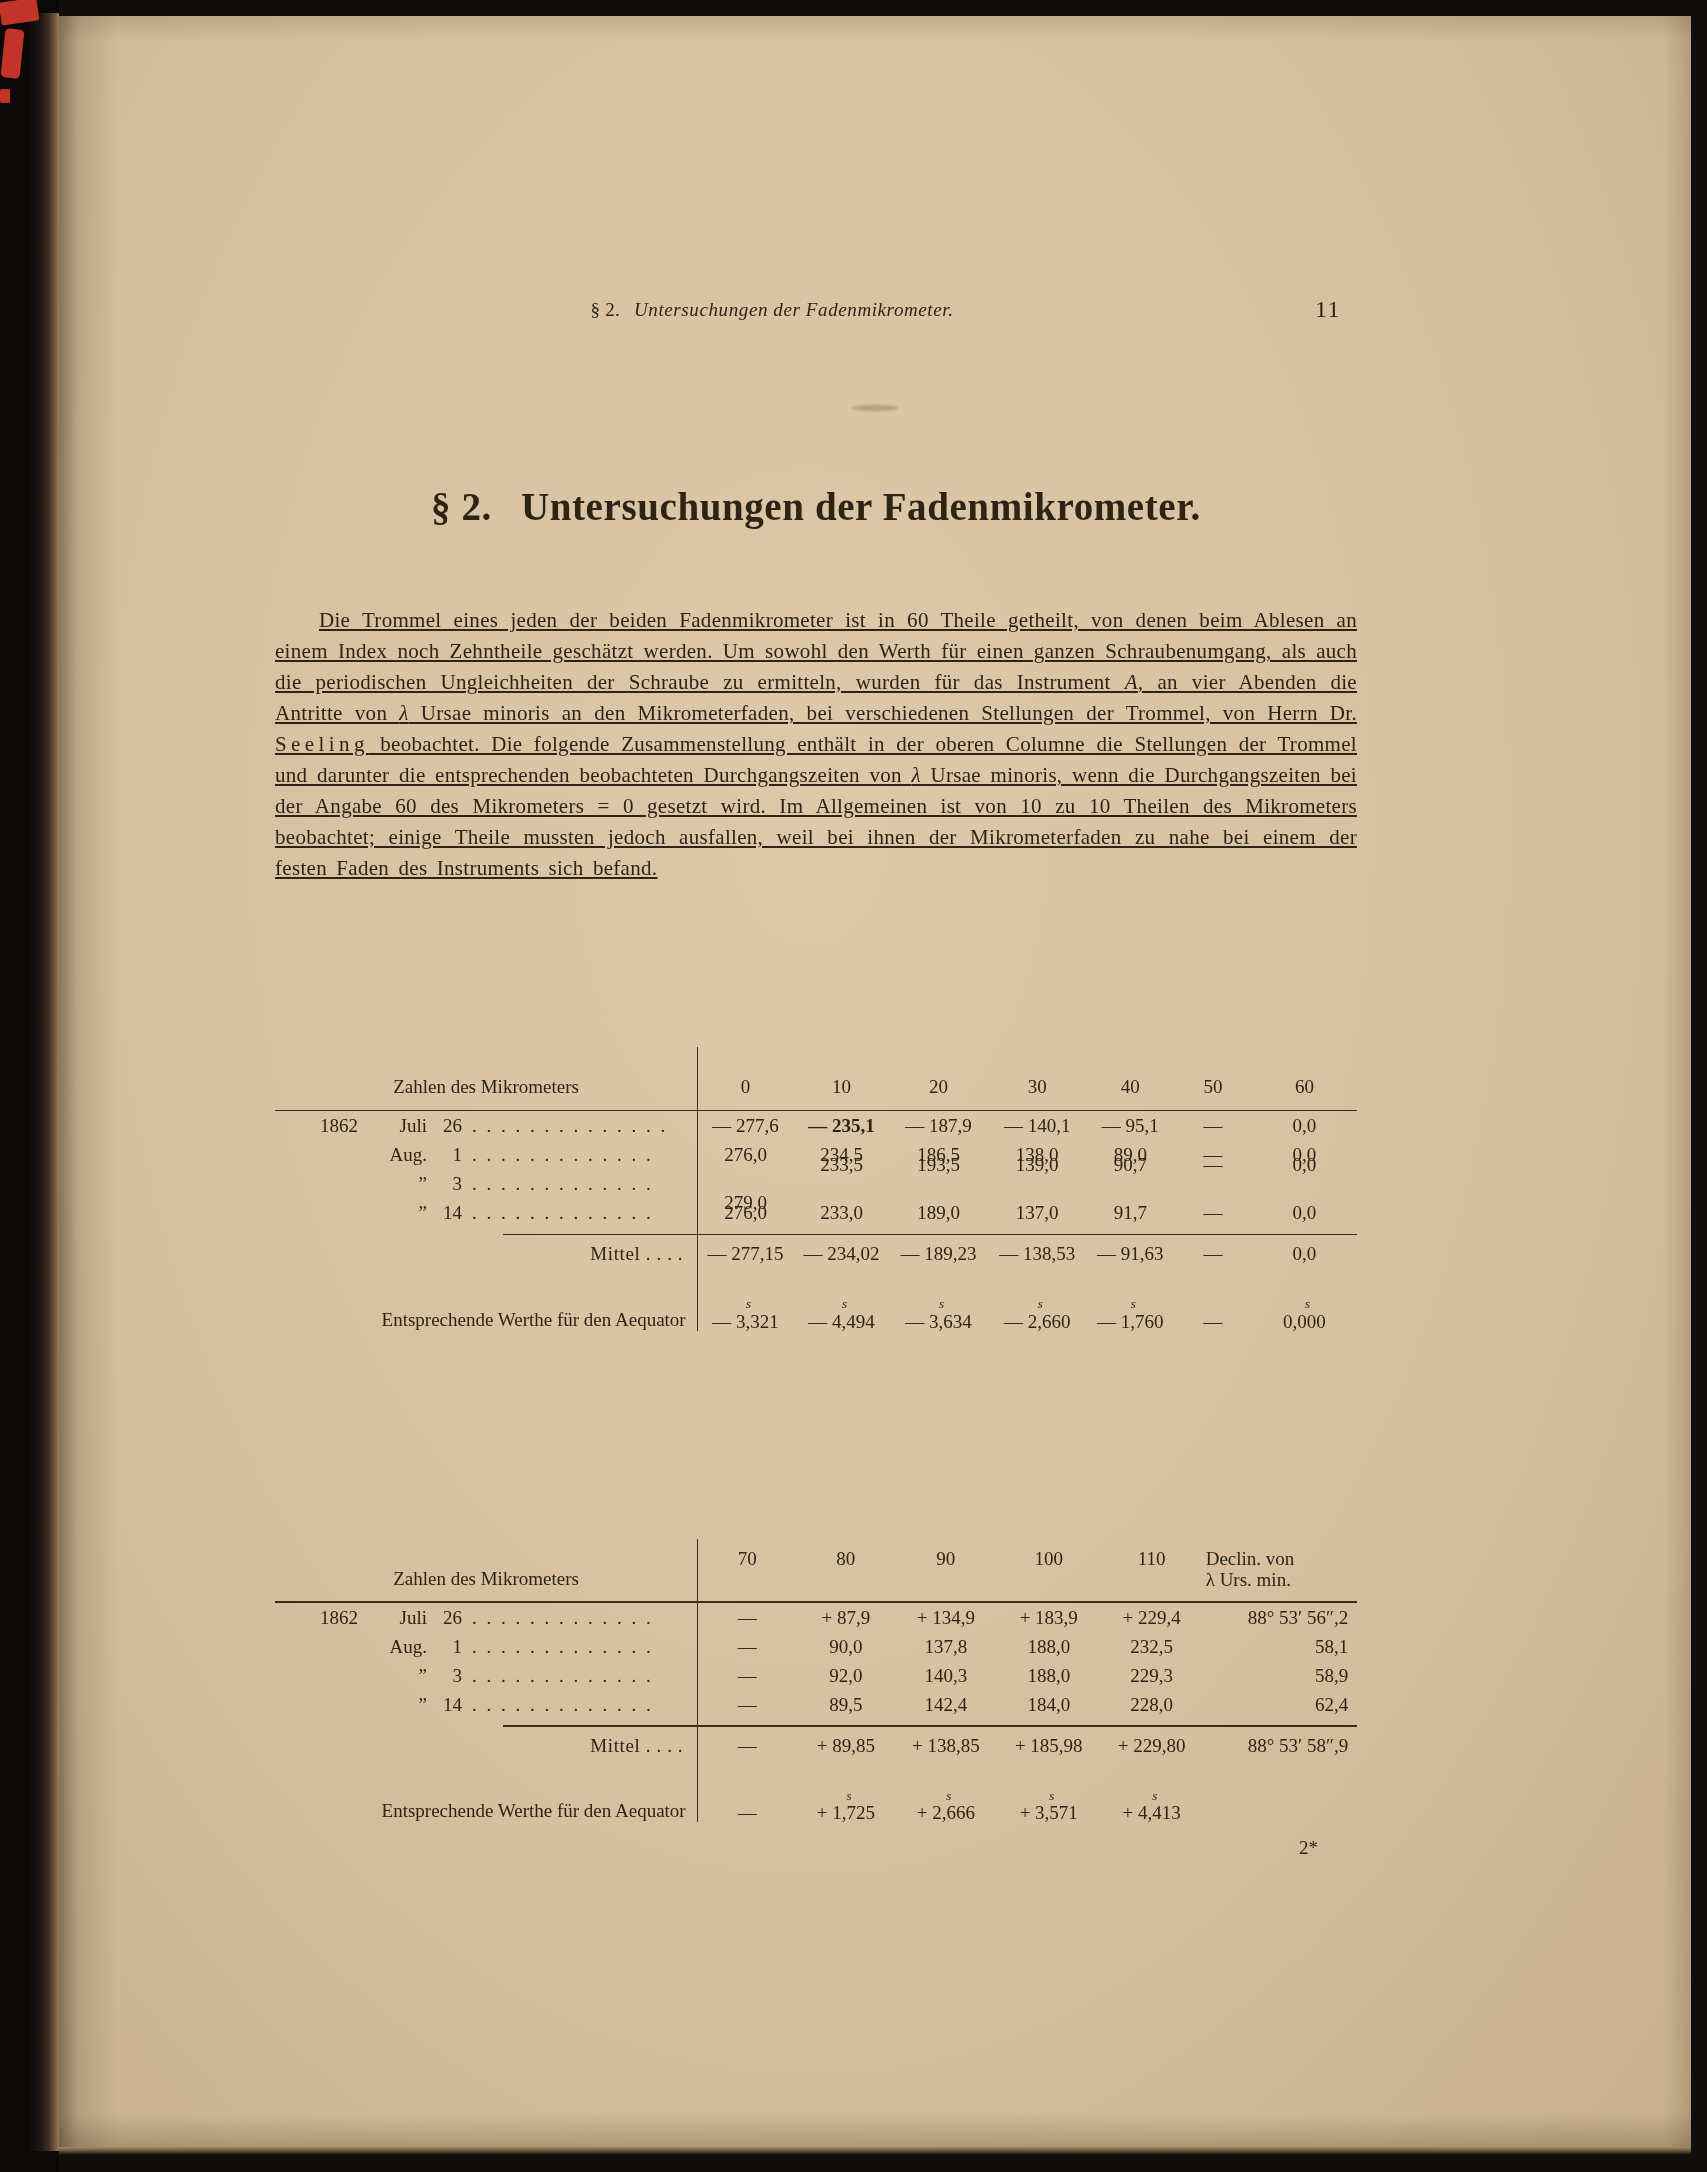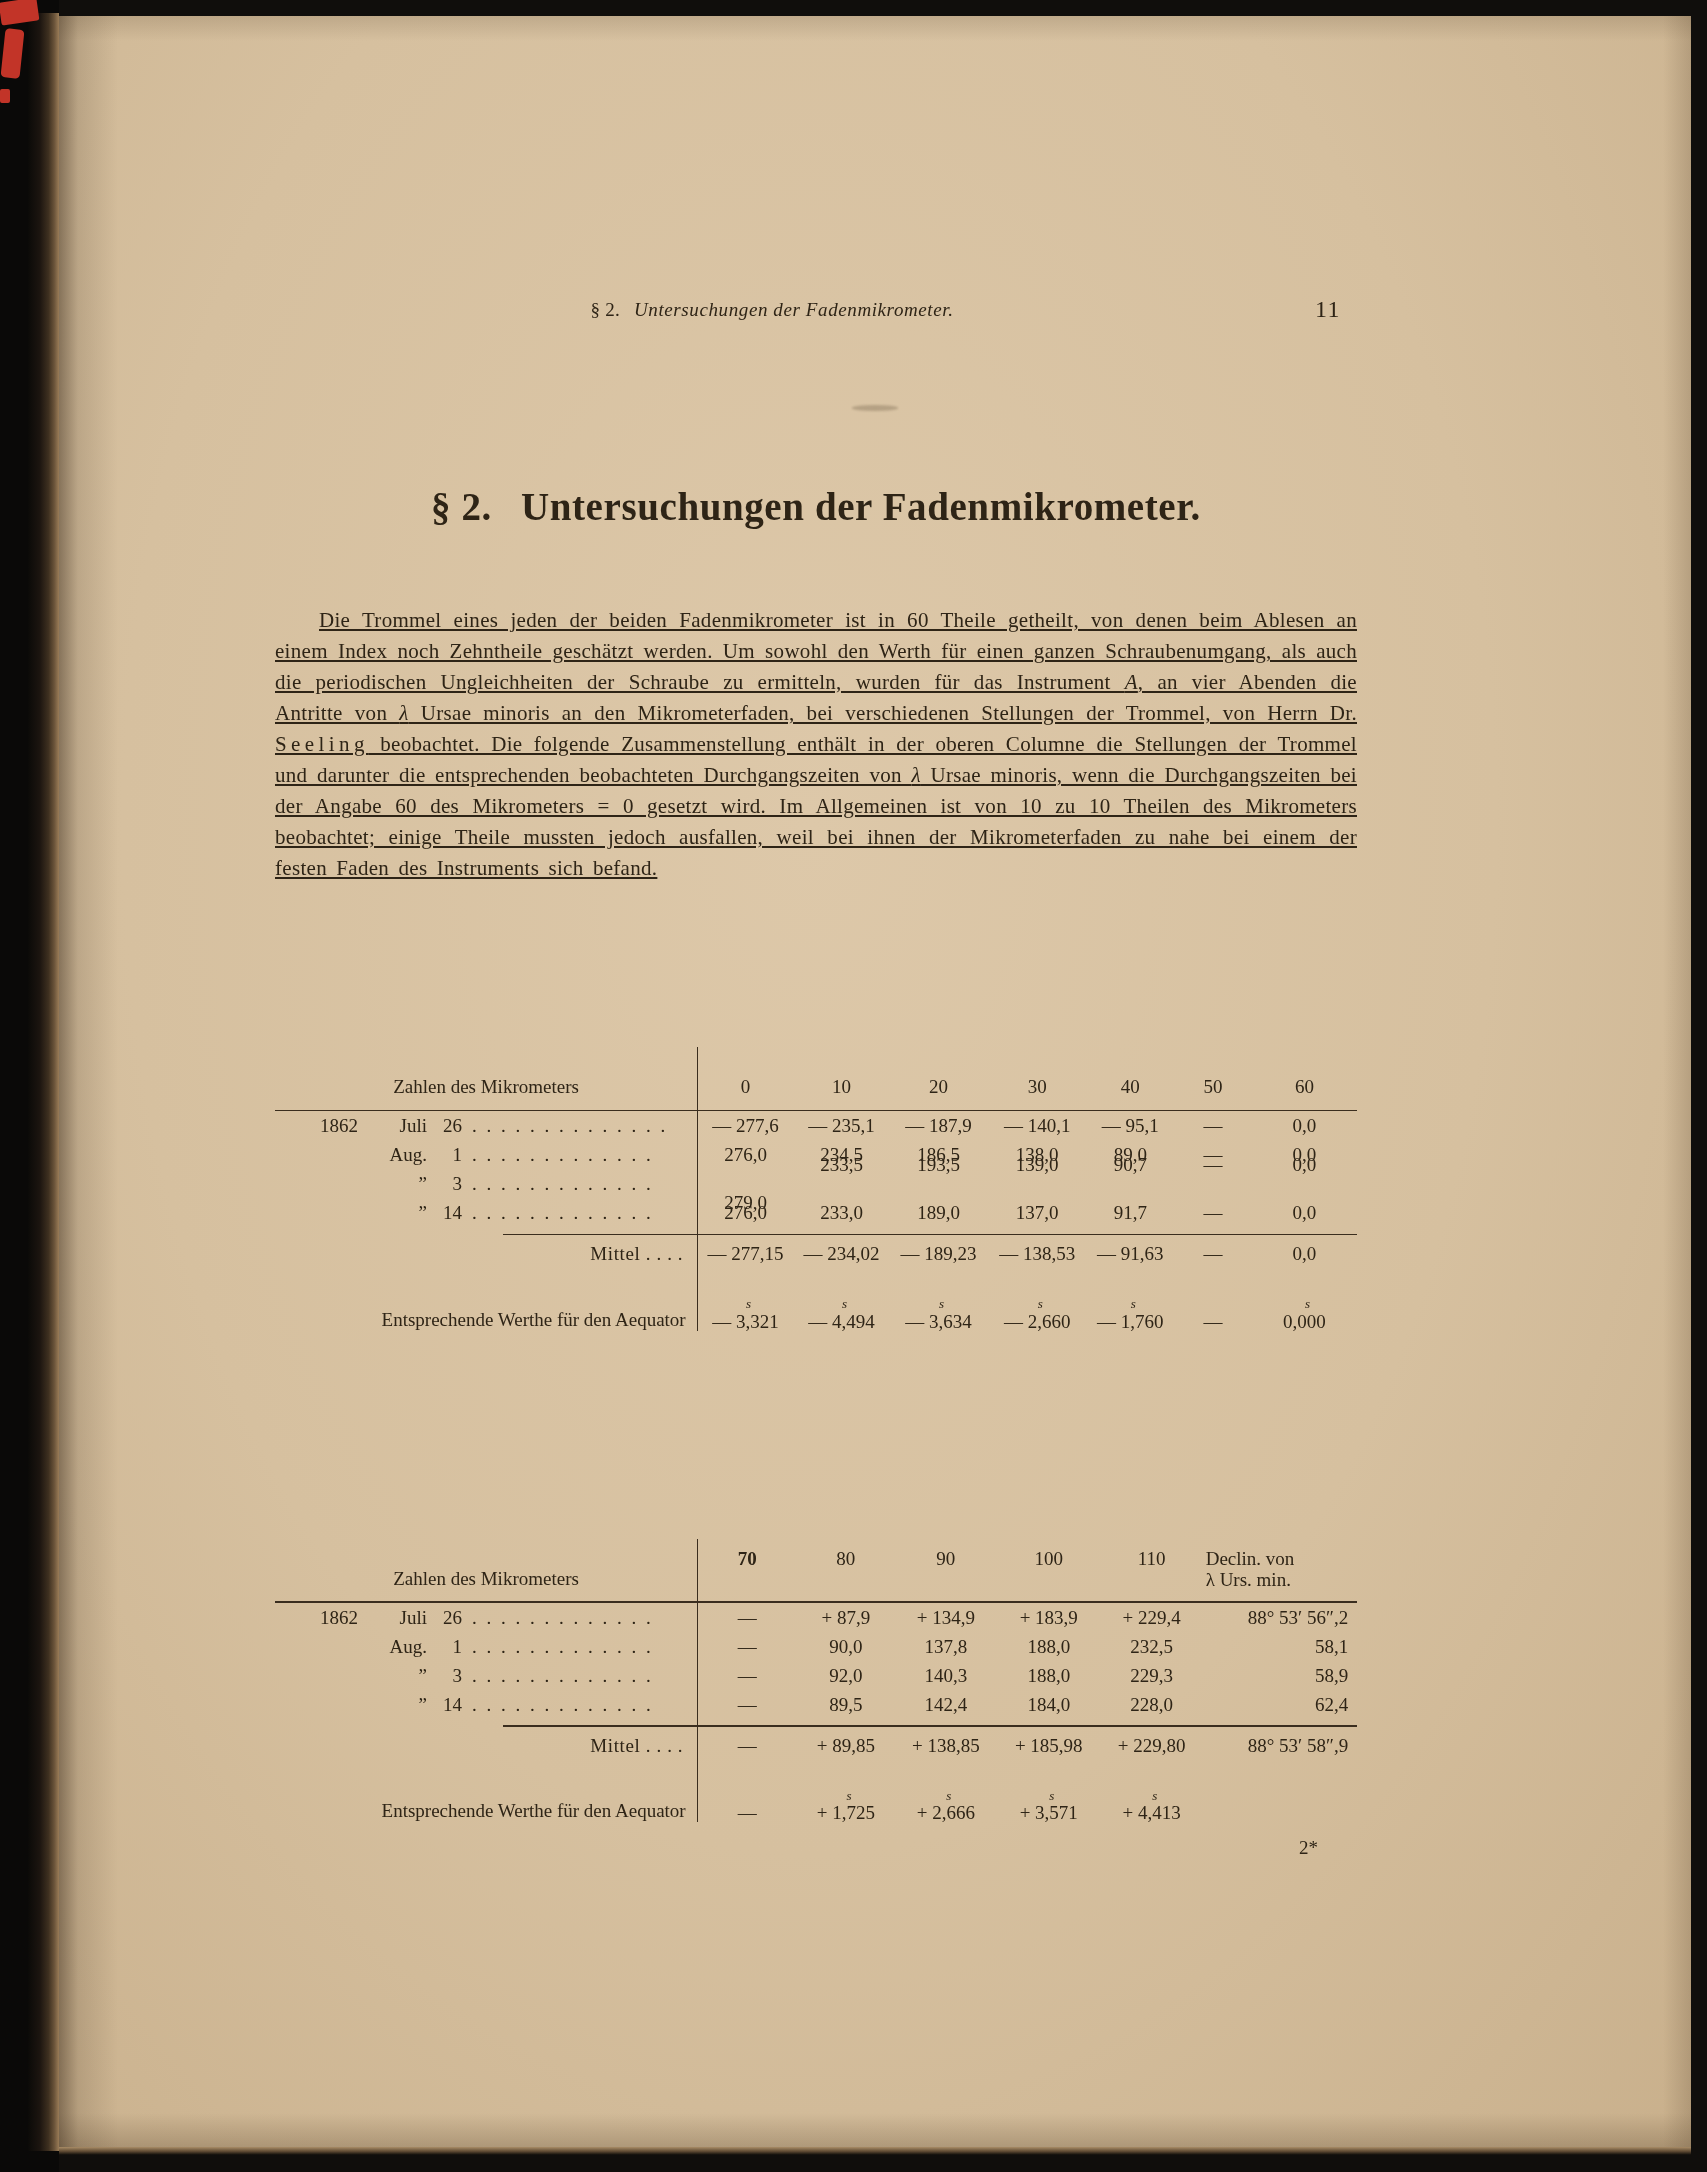--- a/index.html
+++ b/index.html
@@ -116,21 +116,21 @@
           <div class="rule-full"></div>
           <div class="t-row t-body">
             <div class="t-label">
               <span class="ly">1862</span>
               <span class="lm">Juli</span>
               <span class="ld">26</span>
               <span class="ll">. . . . . . . . . . . . . .</span>
             </div>
             <div class="t-data">
               <div class="t-cell" style="width: 14.7%;">— 277,6</div>
-              <div class="t-cell" style="width: 14.4%;">— 235,1</div>
+              <div class="t-cell" style="width: 14.4%; font-weight: bold;">— 235,1</div>
               <div class="t-cell" style="width: 15%;">— 187,9</div>
               <div class="t-cell" style="width: 14.9%;">— 140,1</div>
               <div class="t-cell" style="width: 13.3%;">— 95,1</div>
               <div class="t-cell" style="width: 11.8%;">—</div>
               <div class="t-cell" style="width: 15.9%;">0,0</div>
             </div>
           </div>
           <div class="t-row t-body">
             <div class="t-label">
               <span class="ly"></span>
@@ -228,21 +228,21 @@
               </div>
             </div>
           </div>
         </div>
 
       <div class="table t2" id="table2">
           <div class="vrule"></div>
           <div class="t-row t-head">
             <div class="t-label t-label-h">Zahlen des Mikrometers</div>
             <div class="t-data">
-              <div class="t-cell t-colh" style="width: 15.2%; font-weight: bold;">70</div>
+              <div class="t-cell t-colh" style="width: 15.2%;">70</div>
               <div class="t-cell t-colh" style="width: 14.7%;">80</div>
               <div class="t-cell t-colh" style="width: 15.6%;">90</div>
               <div class="t-cell t-colh" style="width: 15.6%;">100</div>
               <div class="t-cell t-colh" style="width: 15.6%;">110</div>
               <div class="t-cell t-colh t-colh-2l" style="width: 23.3%;">
                 <div class="colh-line">Declin. von</div>
                 <div class="colh-line">λ Urs. min.</div>
               </div>
             </div>
           </div>

